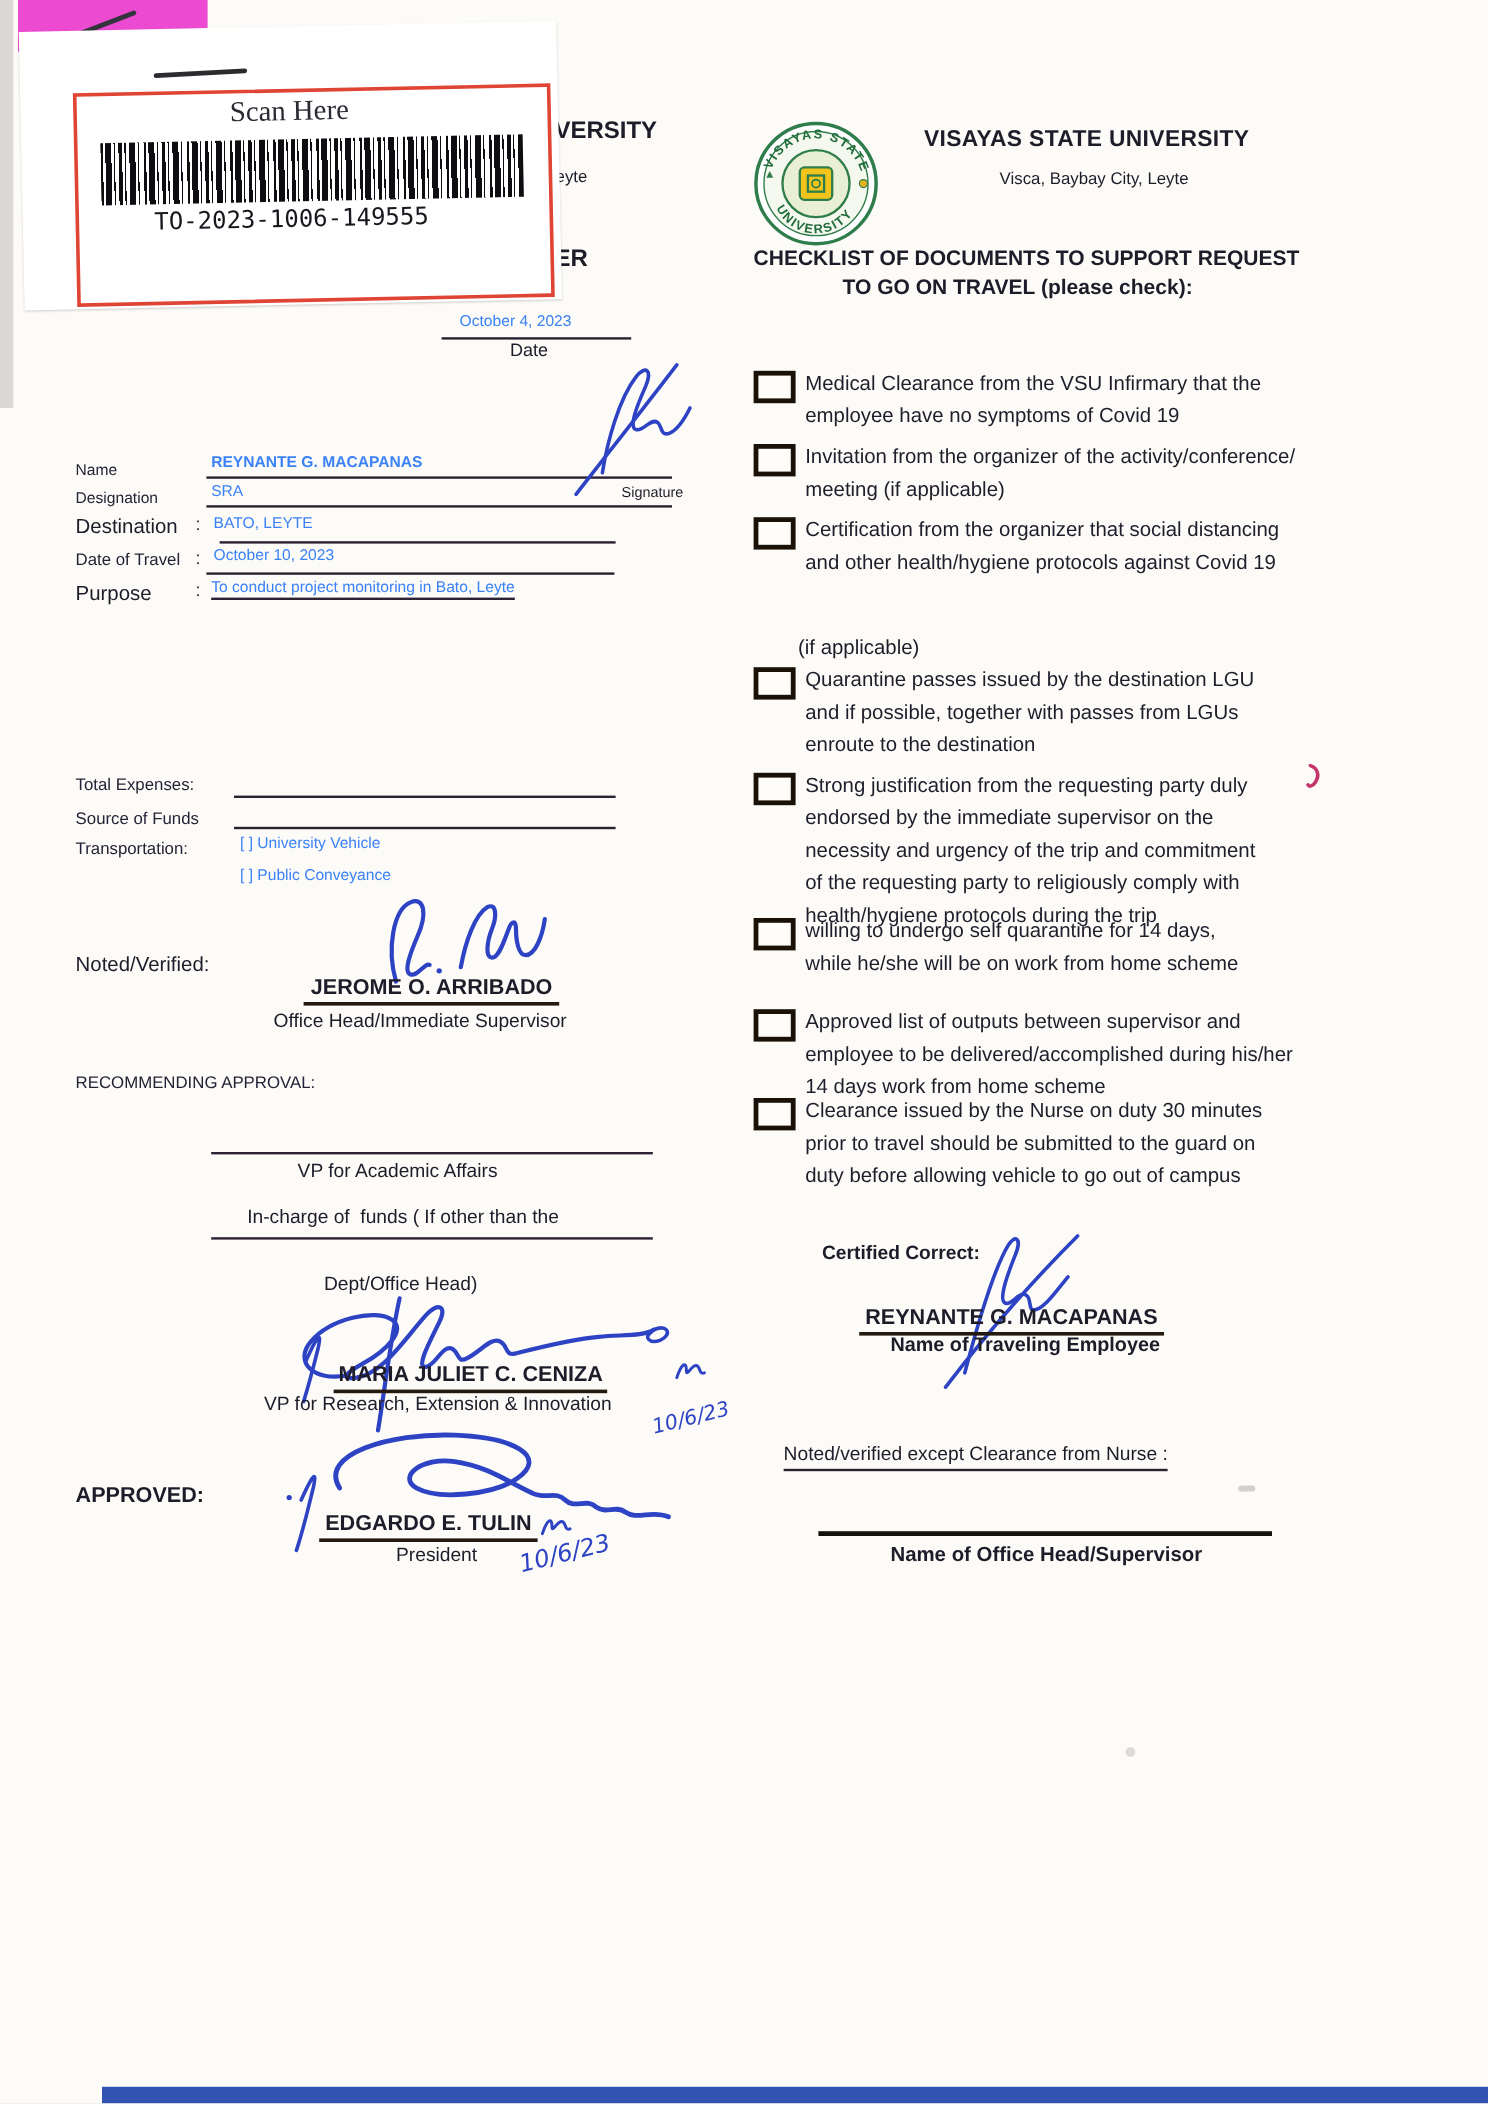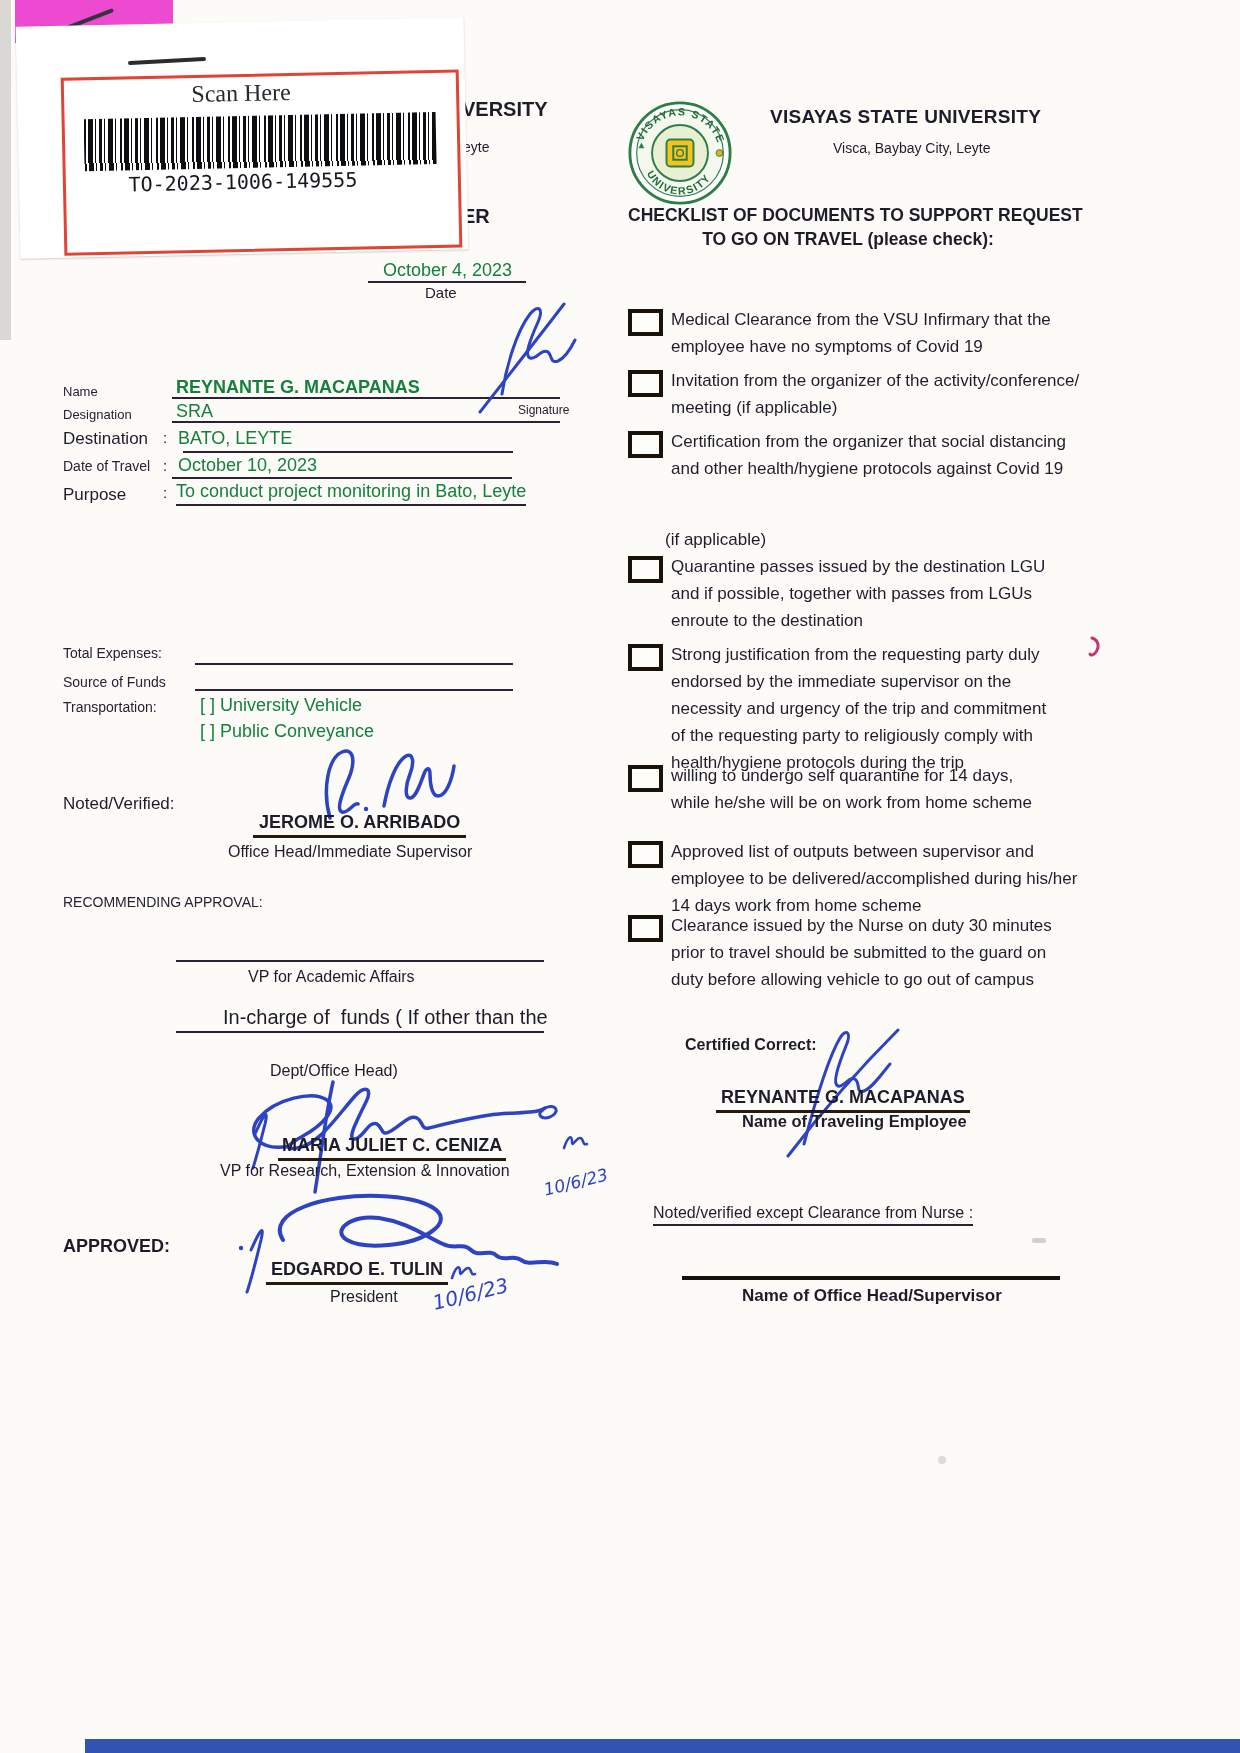--- a/index.html
+++ b/index.html
@@ -3,21 +3,21 @@
 <meta charset="utf-8">
 <style>
   html,body{margin:0;padding:0;background:#e8e8e6;}
   .page{position:relative;width:1240px;height:1753px;background:#fcfbf8;overflow:hidden;
         font-family:"Liberation Sans",sans-serif;color:#1f1c2a;}
   .abs{position:absolute;}
   .b{font-weight:bold;}
   .rule{position:absolute;height:2px;background:#2b2133;}
   .thickrule{position:absolute;height:4px;background:#17110c;}
   .lbl{font-size:14px;color:#262236;}
-  .val{font-size:18px;color:#15803d;}
+  .val{font-size:13px;color:#3b82f6;}
   .pre{white-space:pre-wrap;}
   
   .sticker{position:absolute;left:18px;top:22px;width:448px;height:232px;background:#ffffff;
            transform:rotate(-1.2deg);box-shadow:0 1px 2px rgba(0,0,0,.18);}
   .redbox{position:absolute;left:44px;top:52px;width:392px;height:172px;border:3px solid #df4434;}
   .scanhere{position:absolute;left:0;right:0;top:58px;text-align:center;
             font-family:"Liberation Serif",serif;font-size:24px;color:#2a2a33;}
   .barcode{position:absolute;left:66px;top:94px;width:352px;height:52px;
     background:repeating-linear-gradient(90deg,#0e0e12 0 2px,#fff 2px 4px,#0e0e12 4px 9px,#fff 9px 11px,
      #0e0e12 11px 12px,#fff 12px 15px,#0e0e12 15px 18px,#fff 18px 20px,#0e0e12 20px 21px,#fff 21px 24px,
@@ -94,21 +94,21 @@
   </svg>
   <div class="abs b" style="left:253px;top:812px;font-size:18px;border-bottom:3px solid #241a10;padding:0 6px 2px 6px;">JEROME O. ARRIBADO</div>
   <div class="abs" style="left:228px;top:843px;font-size:16px;">Office Head/Immediate Supervisor</div>
 
   <div class="abs lbl" style="left:63px;top:894px;">RECOMMENDING APPROVAL:</div>
 
   <div class="rule" style="left:176px;top:960px;width:368px;"></div>
   <div class="abs" style="left:248px;top:968px;font-size:16px;">VP for Academic Affairs</div>
 
   <div class="rule" style="left:176px;top:1031px;width:368px;"></div>
-  <div class="abs pre" style="left:206px;top:1006px;font-size:20px;margin-left:17px;">In-charge of  funds ( If other than the</div>
+  <div class="abs pre" style="left:206px;top:1006px;font-size:16px;">In-charge of  funds ( If other than the</div>
   <div class="abs" style="left:270px;top:1062px;font-size:16px;">Dept/Office Head)</div>
 
   <svg class="sig" style="left:225px;top:1068px;" width="345" height="128" viewBox="0 0 345 128">
     <path d="M65,78 C35,84 20,66 34,50 C50,31 88,22 102,32 C114,41 96,58 78,68 C62,77 58,82 72,80 C94,77 112,48 130,28 C140,17 148,20 141,34 C130,56 122,72 130,71 C138,70 144,52 152,56 C158,60 156,68 164,64 C176,58 184,46 192,50 C198,53 196,62 204,60 C216,57 250,48 274,46 C294,44 310,46 320,40" stroke-width="3.5"></path>
     <path d="M320,40 C331,35 336,44 325,49 C316,52 311,46 318,42" stroke-width="3"></path>
     <path d="M108,14 C100,50 96,88 90,124" stroke-width="3.5"></path>
     <path d="M30,66 C38,48 44,38 40,56 C37,68 33,84 28,100" stroke-width="3"></path>
   </svg>
   <div class="abs b" style="left:278px;top:1135px;font-size:18px;border-bottom:3px solid #241a10;padding:0 4px 2px 4px;">MARIA JULIET C. CENIZA</div>
   <div class="abs" style="left:220px;top:1162px;font-size:16px;">VP for Research, Extension &amp; Innovation</div>

